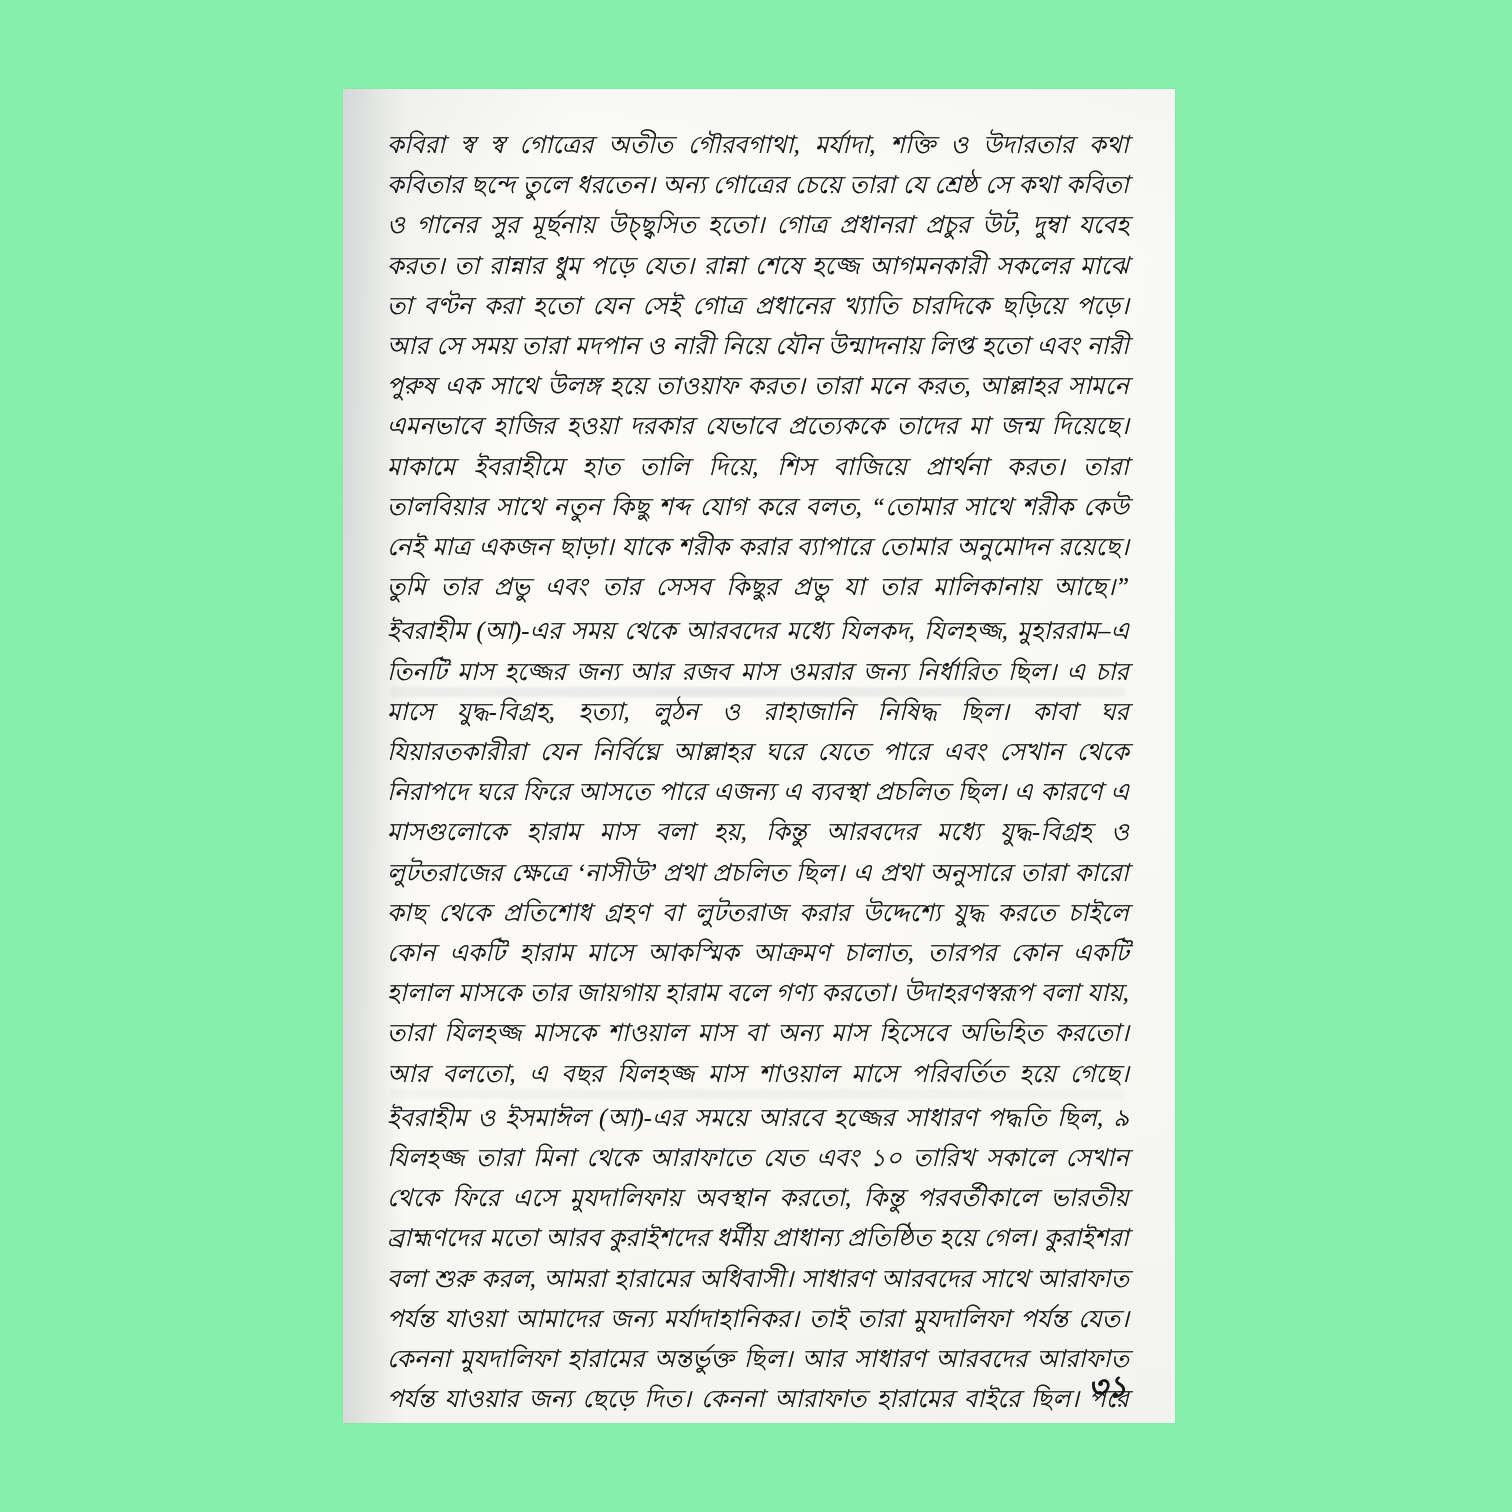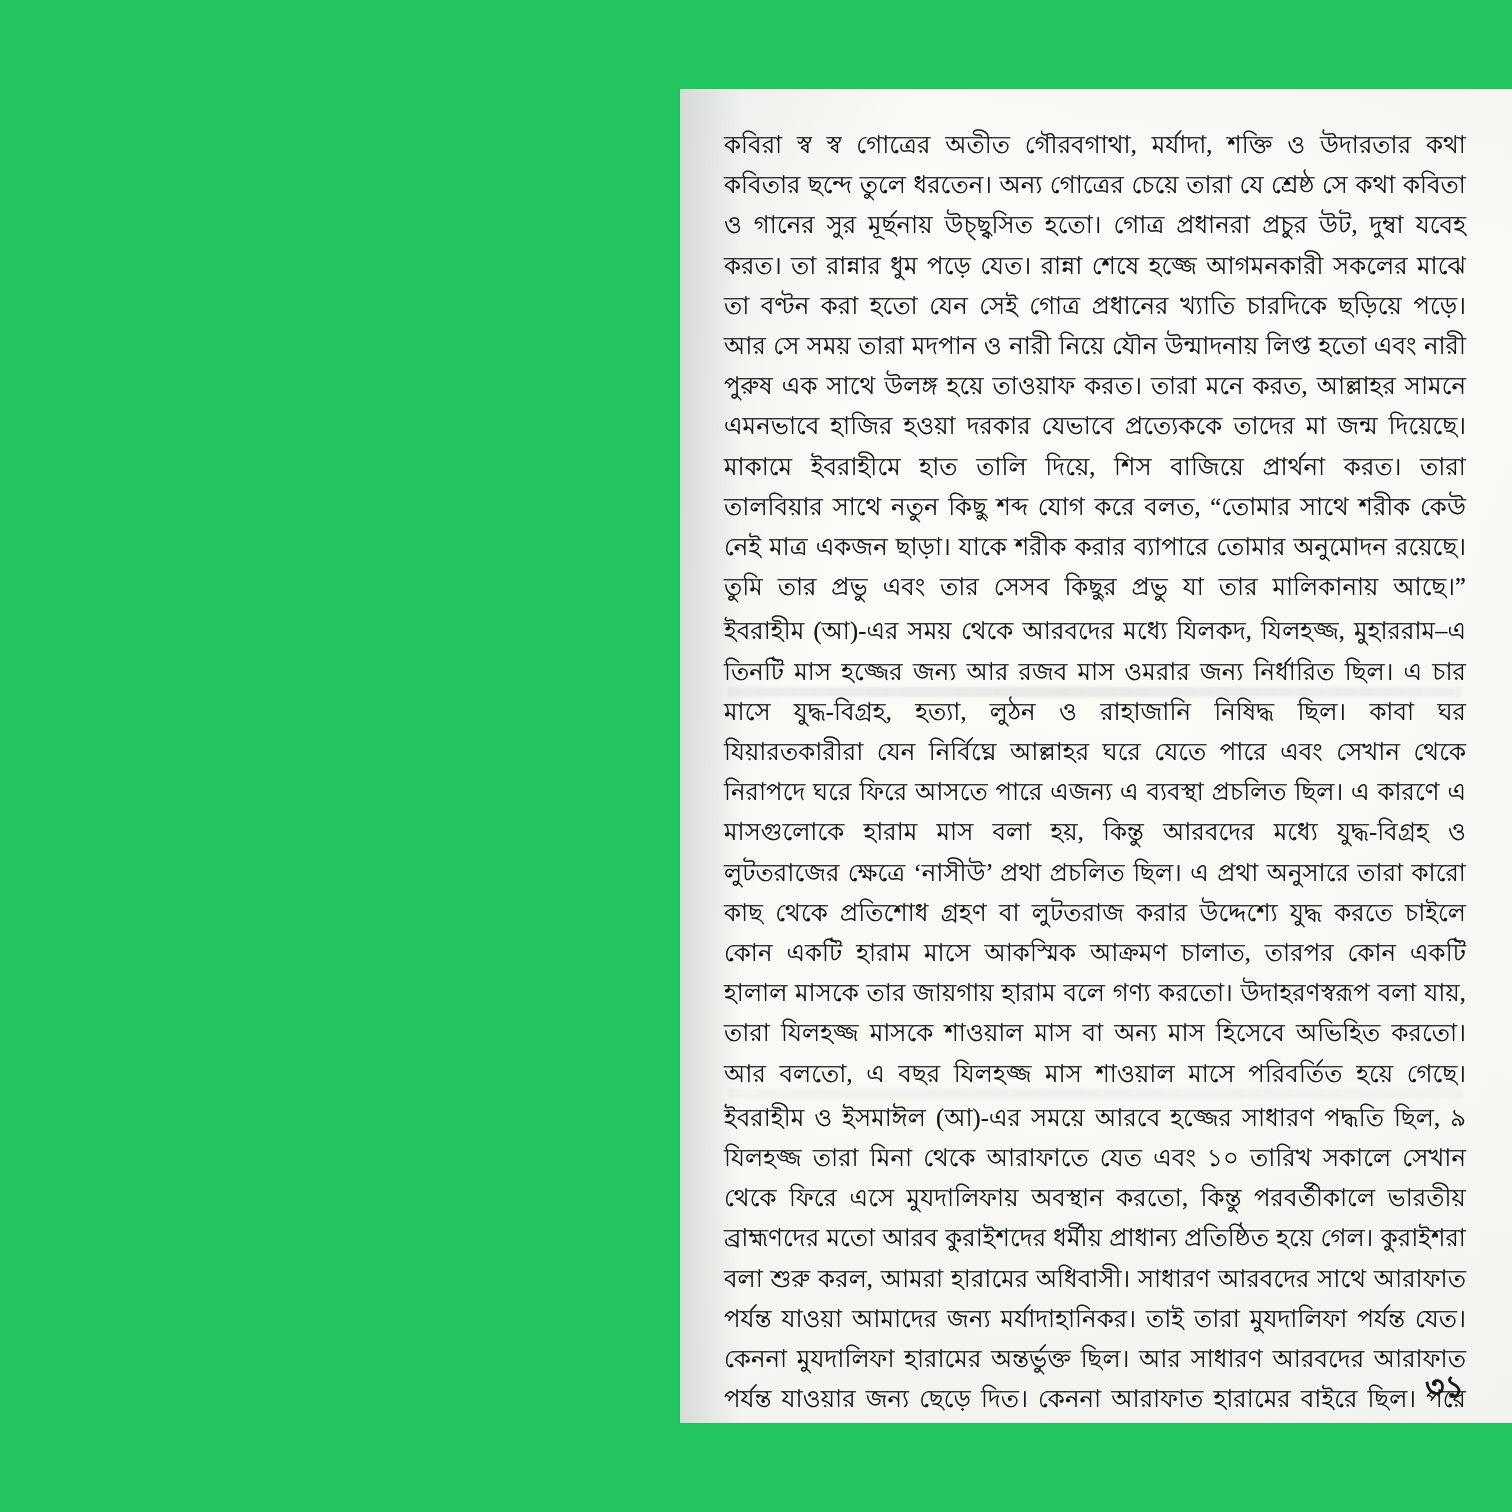--- a/index.html
+++ b/index.html
@@ -10,24 +10,25 @@
   body {
     width: 1512px;
     height: 1512px;
     font-family: "Liberation Sans", sans-serif;
     overflow: hidden;
   }
   .page-wrap {
     position: relative;
     width: 1512px;
     height: 1512px;
-    background: #22c55e;
+    background: #86efac;
     display: flex;
     align-items: center;
-    justify-content: flex-end;
+    justify-content: center;
+    font-style: italic;
   }
   
   .book-page {
     position: relative;
     width: 832px;
     height: 1334px;
     margin-left: 6px;
     background: #fbfaf5;
     box-shadow: 0 0 0 1px rgba(0,0,0,0.02);
     overflow: hidden;

